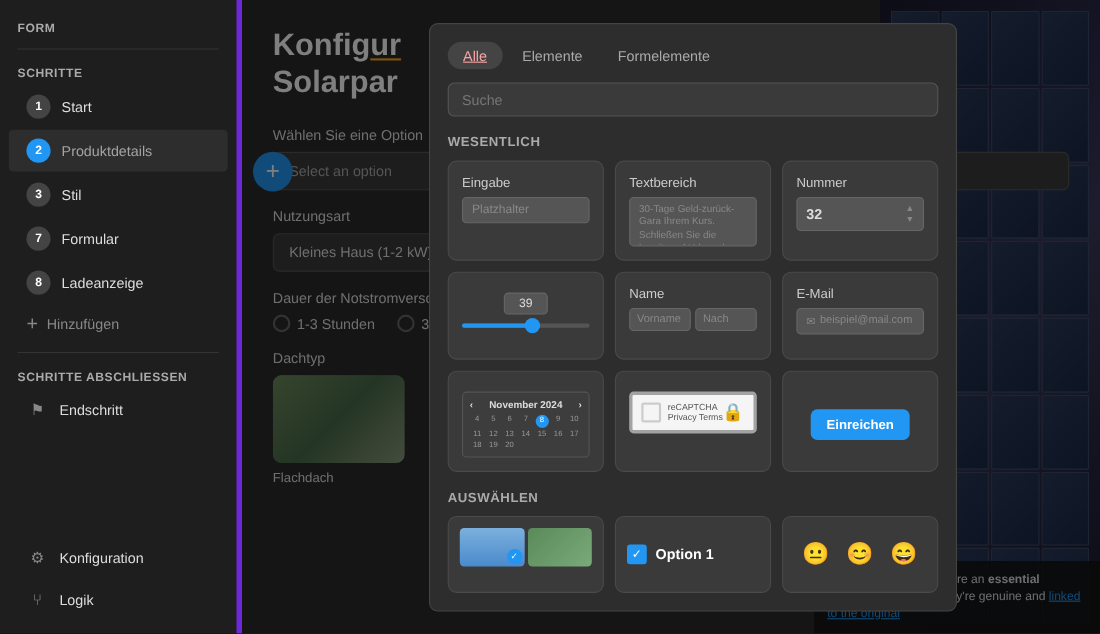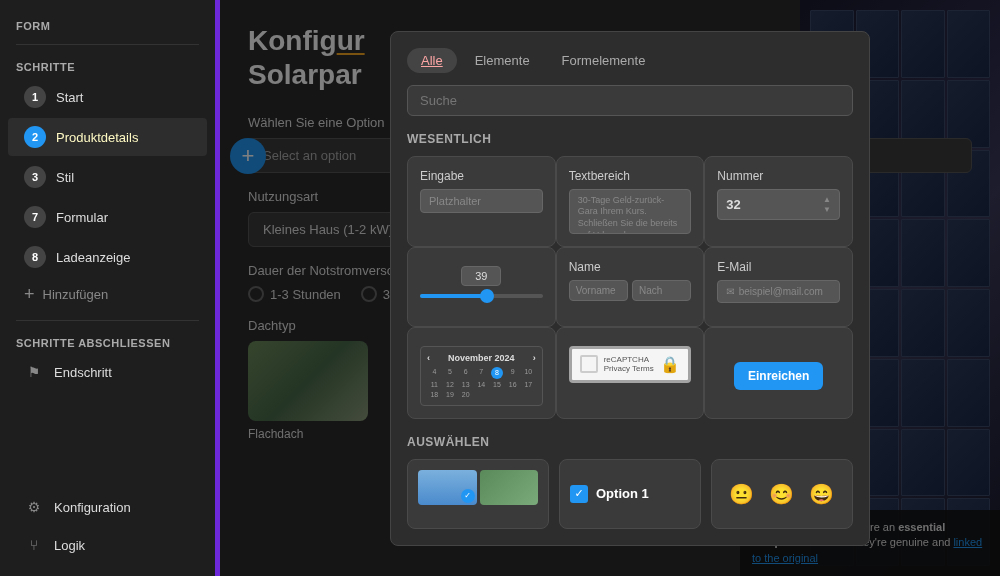--- a/index.html
+++ b/index.html
@@ -61,21 +61,21 @@
     }
     .sidebar-item.active .step-num {
       background: #2196F3;
     }
 
     .sidebar-item-label {
       font-size: 13px;
       color: #ddd;
     }
     .sidebar-item.active .sidebar-item-label {
-      color: #fef9c3;
+      color: #a3a3a3;
       font-weight: 500;
     }
 
     .sidebar-divider {
       height: 1px;
       background: #333;
       margin: 8px 16px;
     }
 
     .sidebar-icon-item {
@@ -286,20 +286,21 @@
       color: #aaa;
       font-weight: 600;
       margin-bottom: 10px;
       text-transform: uppercase;
       letter-spacing: 0.5px;
     }
 
     .elements-grid {
       display: grid;
       grid-template-columns: repeat(3, 1fr);
+      gap: 10px;
       margin-bottom: 16px;
     }
 
     .element-card {
       background: #3a3a3a;
       border: 1px solid #4a4a4a;
       border-radius: 8px;
       padding: 12px;
       cursor: pointer;
       display: flex;

